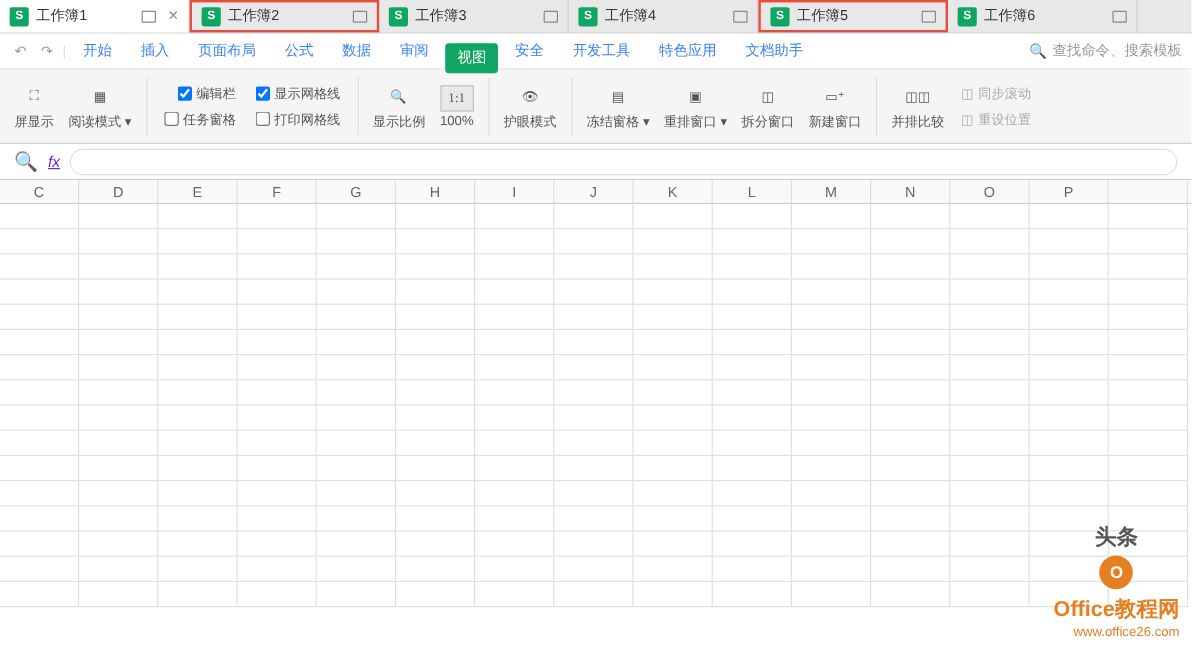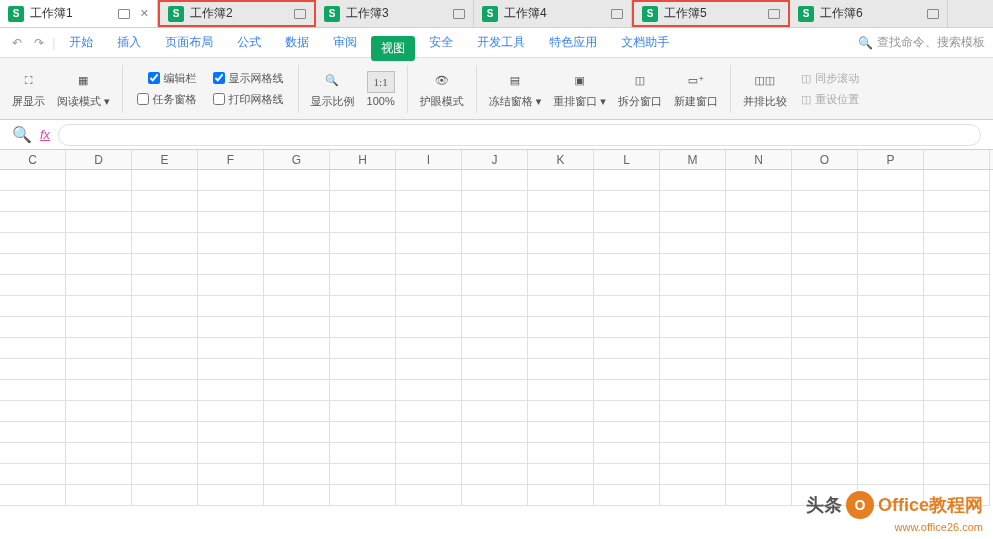--- a/index.html
+++ b/index.html
@@ -25,31 +25,31 @@
     .rib-icon { width: 24px; height: 24px; display: flex; align-items: center; justify-content: center; }
     .rib-label { font-size: 11px; white-space: nowrap; }
     .rib-sep { width: 1px; height: 48px; background: #ddd; margin: 0 4px; }
     .check-item { display: flex; align-items: center; gap: 4px; font-size: 11px; justify-content: flex-end; }
     .check-item input { width: 12px; height: 12px; }
     .check-col { display: flex; flex-direction: column; gap: 6px; padding: 4px 6px; }
     .zoom-box { border: 1px solid #c0c0c0; padding: 4px 6px; background: #e8e8e8; font-size: 11px; font-family: Liberation Serif, serif; }
     .grey-text { color: #aaa; }
     
     .formula-bar { display: flex; align-items: center; height: 30px; padding: 4px 12px; border-bottom: 1px solid #d0d0d0; gap: 8px; }
-    .fx-icon { font-style: italic; color: #ec4899; font-size: 13px; text-decoration: underline; }
+    .fx-icon { font-style: italic; color: #6d28d9; font-size: 13px; text-decoration: underline; }
     .formula-input { flex: 1; border: 1px solid #e0e0e0; border-radius: 12px; height: 22px; padding: 0 10px; }
     
     .col-headers { display: flex; height: 20px; background: #f9f9f9; border-bottom: 1px solid #d0d0d0; }
     .col-h { flex: 0 0 66px; text-align: center; font-size: 12px; color: #666; border-right: 1px solid #e0e0e0; line-height: 20px; }
     
     .grid { display: flex; flex-direction: column; }
     .row { display: flex; height: 21px; }
     .cell { flex: 0 0 66px; border-right: 1px solid #e0e0e0; border-bottom: 1px solid #e0e0e0; }
     
-    .watermark { position: absolute; bottom: 20px; right: 10px; font-size: 18px; color: #555; font-weight: bold; display: flex; align-items: center; gap: 4px; }
+    .watermark { position: absolute; bottom: 20px; right: 10px; font-size: 18px; color: #555; font-weight: bold; display: flex; align-items: center; gap: 4px; flex-direction: column; }
     .wm-icon { width: 28px; height: 28px; background: #e67e22; border-radius: 50%; display: flex; align-items: center; justify-content: center; color: #fff; font-size: 14px; }
     .wm-text2 { color: #e67e22; }
     .wm-url { position: absolute; bottom: 6px; right: 10px; font-size: 11px; color: #e67e22; margin-top: 28px; }
   </style>
 </head>
 <body>
 
 <div class="doc-tabs">
   <div class="doc-tab active">
     <span class="doc-icon">S</span>

